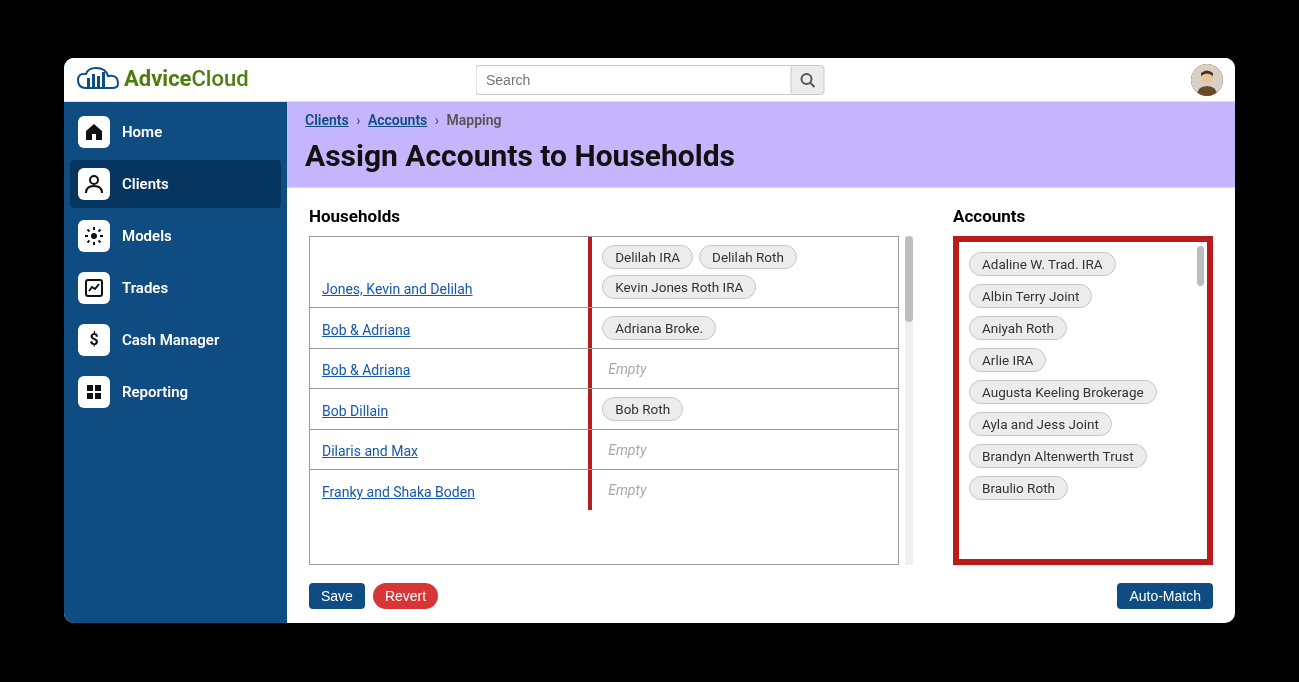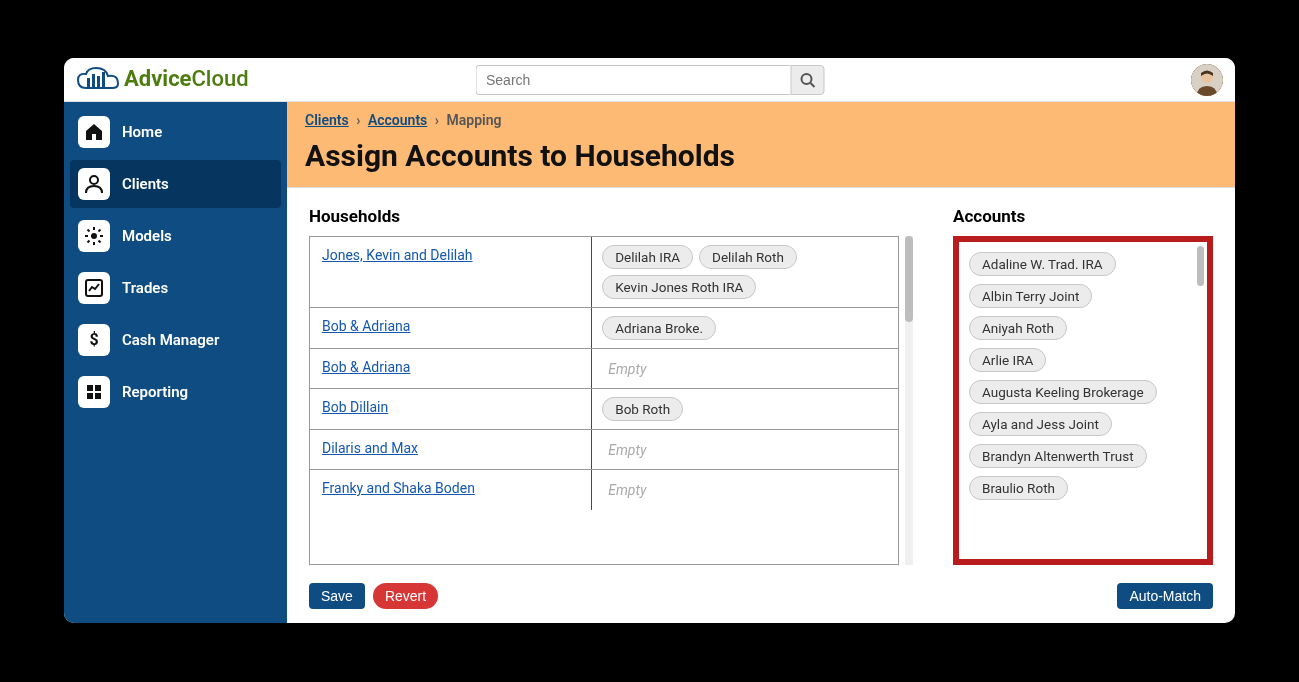--- a/index.html
+++ b/index.html
@@ -113,21 +113,21 @@
     color:#111;
     flex-shrink:0;
   }
   .content {
     flex: 1;
     display:flex;
     flex-direction:column;
     min-width:0;
   }
   .content-header {
-    background: #fdba74;
+    background: #c4b5fd;
     border-bottom: 1px solid #ddd;
     padding: 10px 36px 14px 18px;
   }
   .breadcrumbs {
     font-size: 14px;
     font-weight: 600;
     color: #0f4c81;
     margin-bottom: 10px;
   }
   .breadcrumbs a {
@@ -168,24 +168,24 @@
     overflow:hidden;
   }
   .hh-row {
     display:flex;
     border-bottom:1px solid #999;
     min-height:40px;
   }
   .hh-row:last-child { border-bottom:none;}
   .hh-name {
     width: 48%;
-    border-right:1px solid #b91c1c;
+    border-right:4px solid #b91c1c;
     padding:10px 12px;
     display:flex;
-    align-items:flex-start;
+    align-items:flex-end;
   }
   .hh-name a {
     color:#1558b0;
     text-decoration:underline;
     font-size:14px;
     cursor:pointer;
   }
   .hh-chips {
     flex:1;
     padding:8px 10px;

